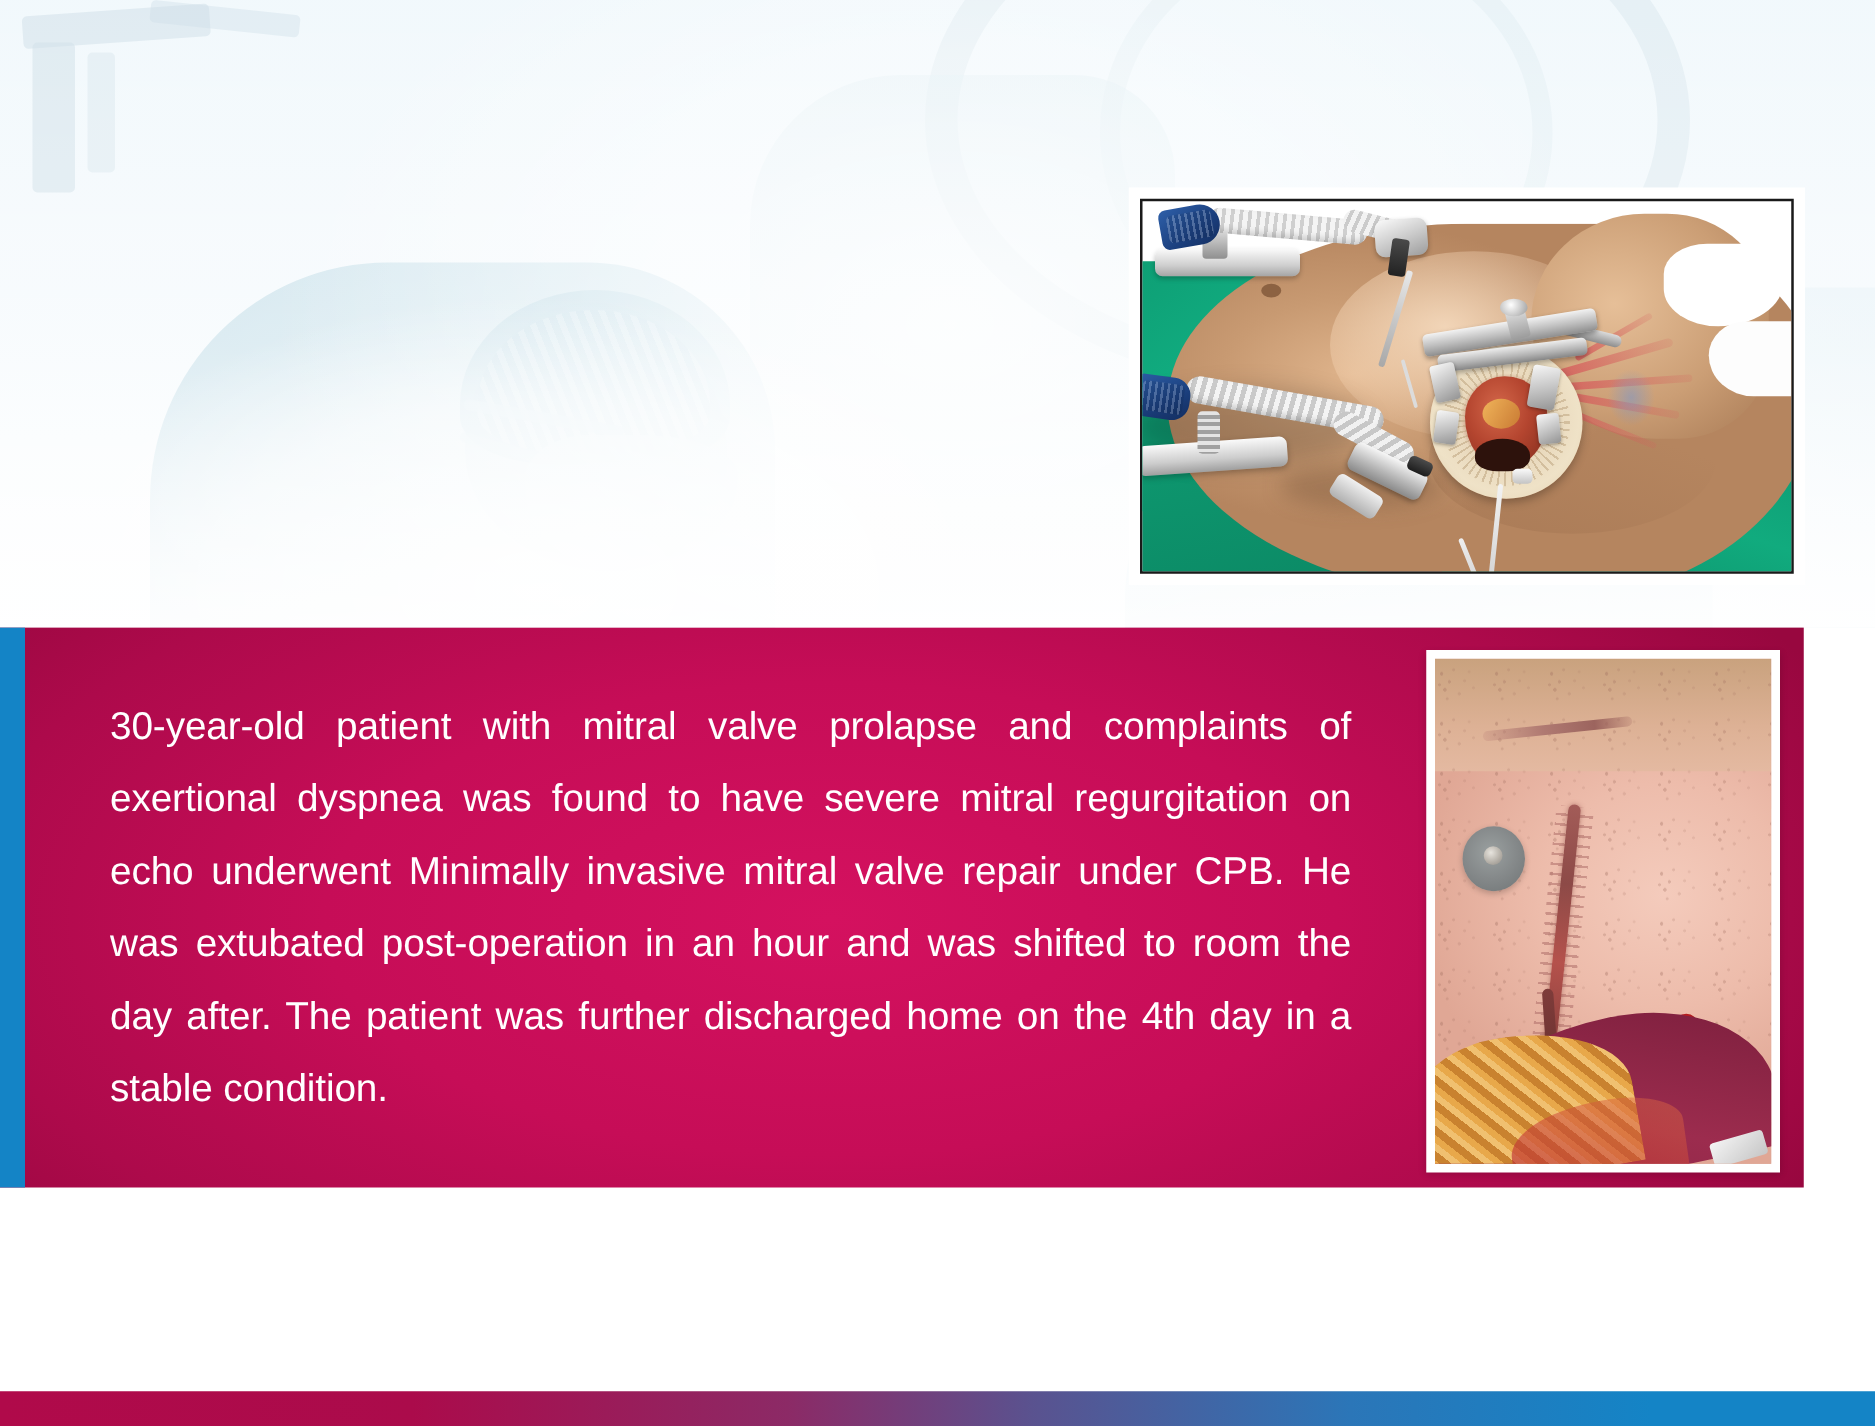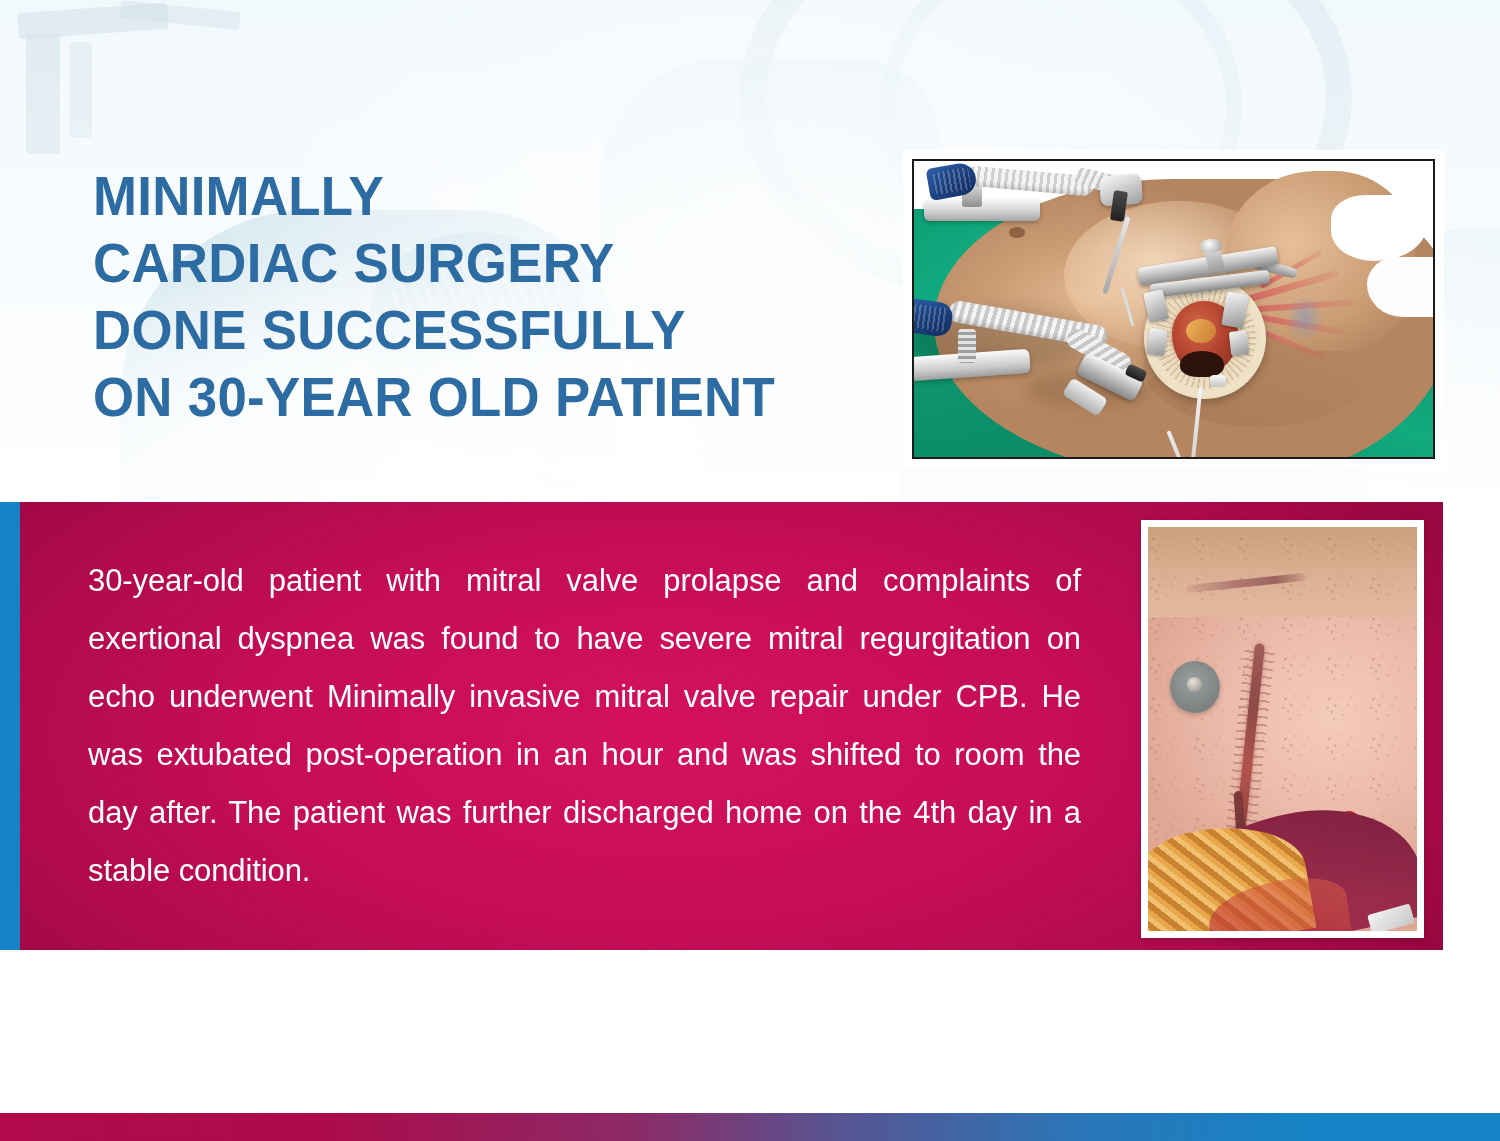--- a/index.html
+++ b/index.html
@@ -671,26 +671,20 @@
         
         
         
         
       </div>
 
       <div class="wash"></div>
     </div>
   </div>
 
-  <div class="headline">
-    <div class="line">MINIMALLY</div>
-    <div class="line">CARDIAC SURGERY</div>
-    <div class="line">DONE SUCCESSFULLY</div>
-    <div class="line">ON 30-YEAR OLD PATIENT</div>
-  </div>
 
   <div class="illus-frame">
     <div class="illus-inner">
       <div class="illus-canvas">
         <div class="drape-tl"></div>
         <div class="drape-bl"></div>
         <div class="drape-br"></div>
         <div class="torso"></div>
         <div class="torso-highlight"></div>
         <div class="shoulder"></div>

